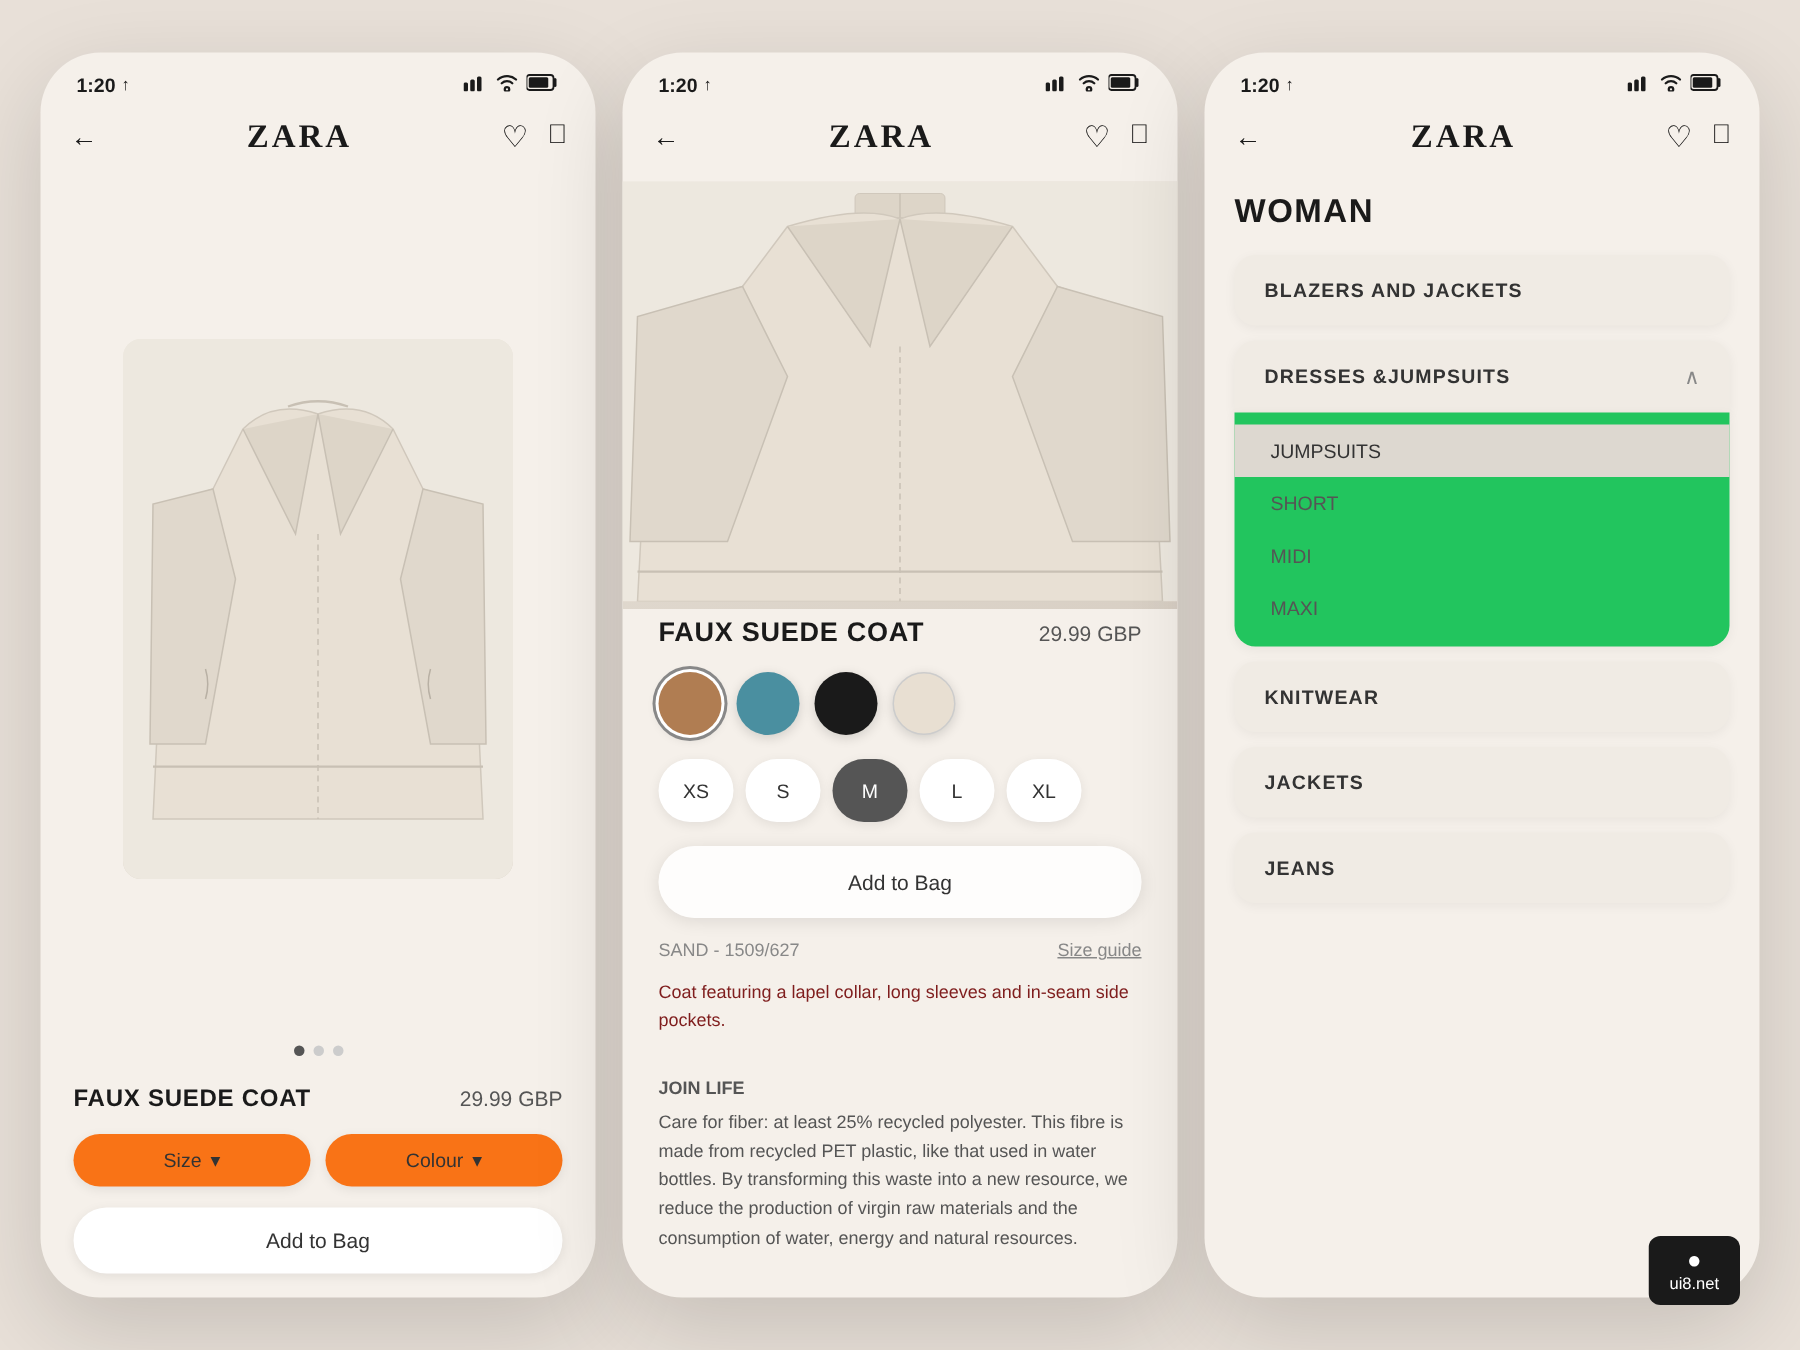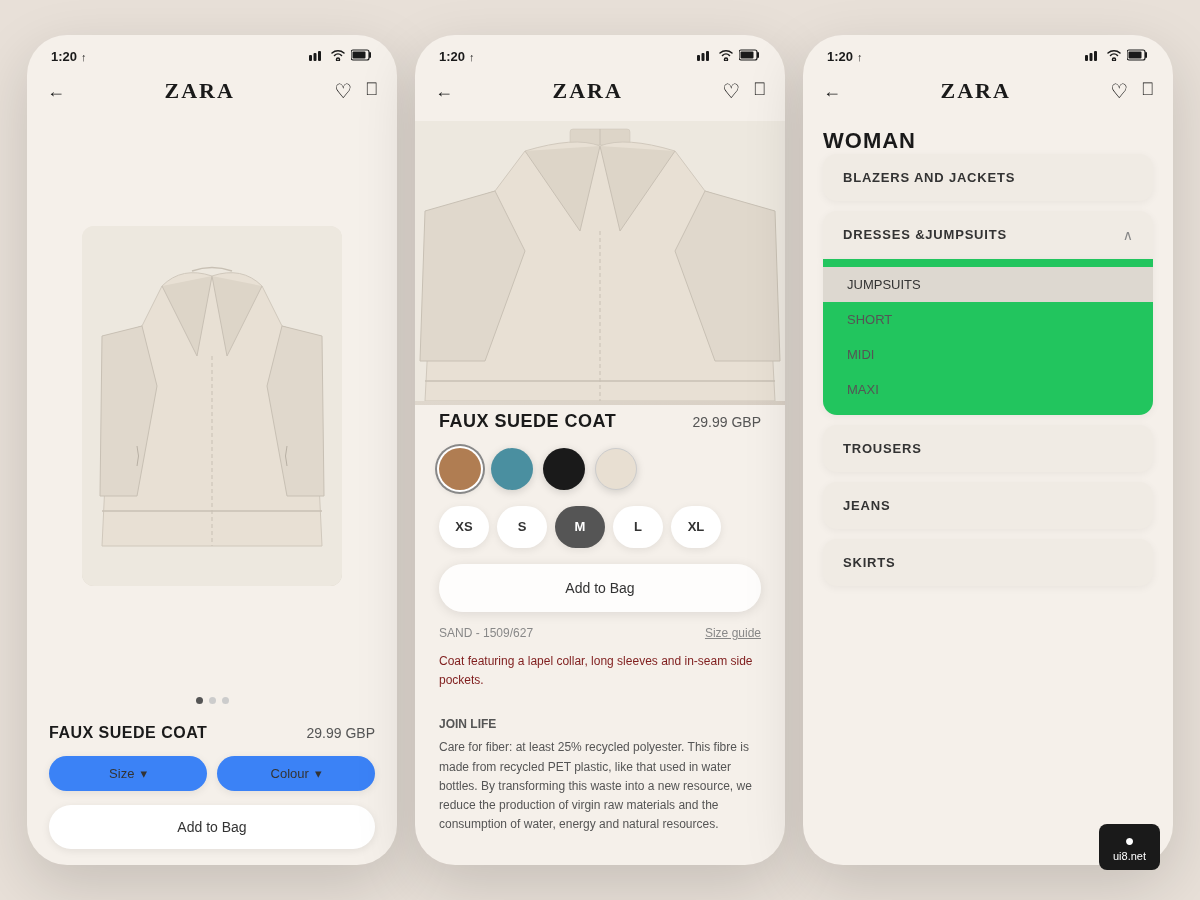--- a/index.html
+++ b/index.html
@@ -128,21 +128,21 @@
     
     .options-row {
       display: flex;
       gap: 10px;
       margin-bottom: 14px;
     }
     .option-pill {
       display: flex;
       align-items: center;
       gap: 6px;
-      background: #3b82f6;
+      background: #f97316;
       border-radius: 30px;
       padding: 10px 18px;
       font-size: 13px;
       color: #333;
       box-shadow: 0 2px 8px rgba(0,0,0,0.08);
       flex: 1;
       justify-content: center;
       cursor: pointer;
     }
     .add-to-bag-btn {
@@ -198,21 +198,21 @@
     }
     .size-pill {
       width: 50px;
       height: 42px;
       border-radius: 25px;
       background: #fff;
       display: flex;
       align-items: center;
       justify-content: center;
       font-size: 13px;
-      font-weight: 700;
+      font-weight: 400;
       color: #333;
       box-shadow: 0 2px 8px rgba(0,0,0,0.08);
       cursor: pointer;
     }
     .size-pill.selected {
       background: #555;
       color: #fff;
     }
     .add-bag-btn2 {
       width: 100%;
@@ -253,20 +253,21 @@
     
     .phone3 .menu-content {
       padding: 12px 20px 20px;
       flex: 1;
     }
     .section-title {
       font-size: 22px;
       font-weight: 700;
       letter-spacing: 1px;
       color: #1a1a1a;
+      margin-bottom: 16px;
     }
     .menu-item {
       background: #f0ebe4;
       border-radius: 14px;
       padding: 16px 20px;
       margin-bottom: 10px;
       display: flex;
       justify-content: space-between;
       align-items: flex-start;
       cursor: pointer;
@@ -583,32 +584,32 @@
         <span class="chevron-icon">∧</span>
       </div>
       <div class="submenu">
         <div class="submenu-item active">JUMPSUITS</div>
         <div class="submenu-item">SHORT</div>
         <div class="submenu-item">MIDI</div>
         <div class="submenu-item">MAXI</div>
       </div>
 
 
-
       <div class="menu-item">
-        <span class="menu-item-label">TROUSERS</span>
+        <span class="menu-item-label">KNITWEAR</span>
+      </div>
+
+      <div class="menu-item">
+        <span class="menu-item-label">JACKETS</span>
       </div>
 
       <div class="menu-item">
         <span class="menu-item-label">JEANS</span>
       </div>
 
-      <div class="menu-item">
-        <span class="menu-item-label">SKIRTS</span>
-      </div>
     </div>
   </div>
 
 </div>
 
 <div class="watermark">
   <span style="font-size:16px;">●</span>
   <span>ui8.net</span>
 </div>
 

